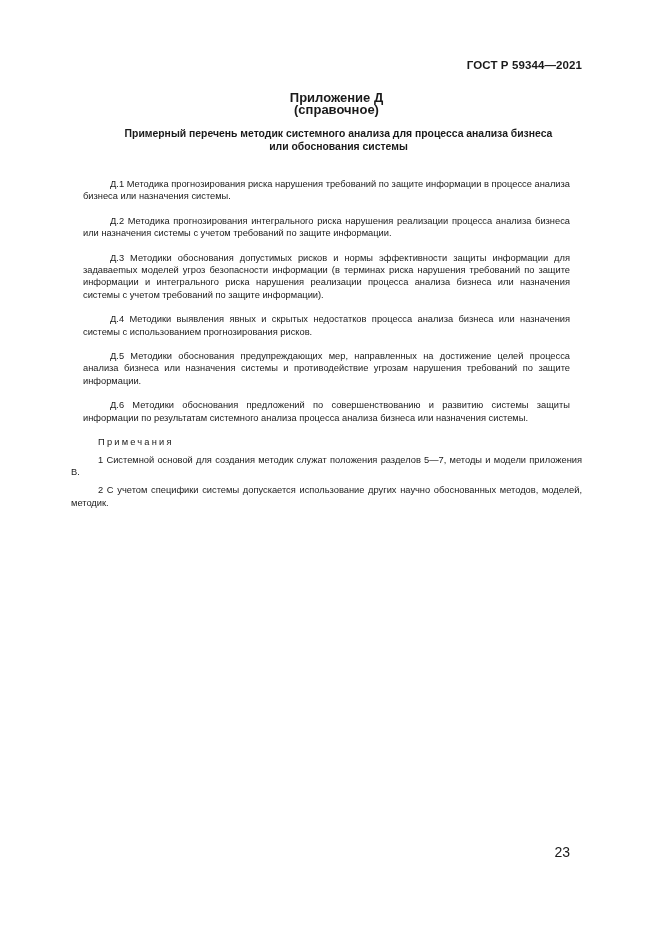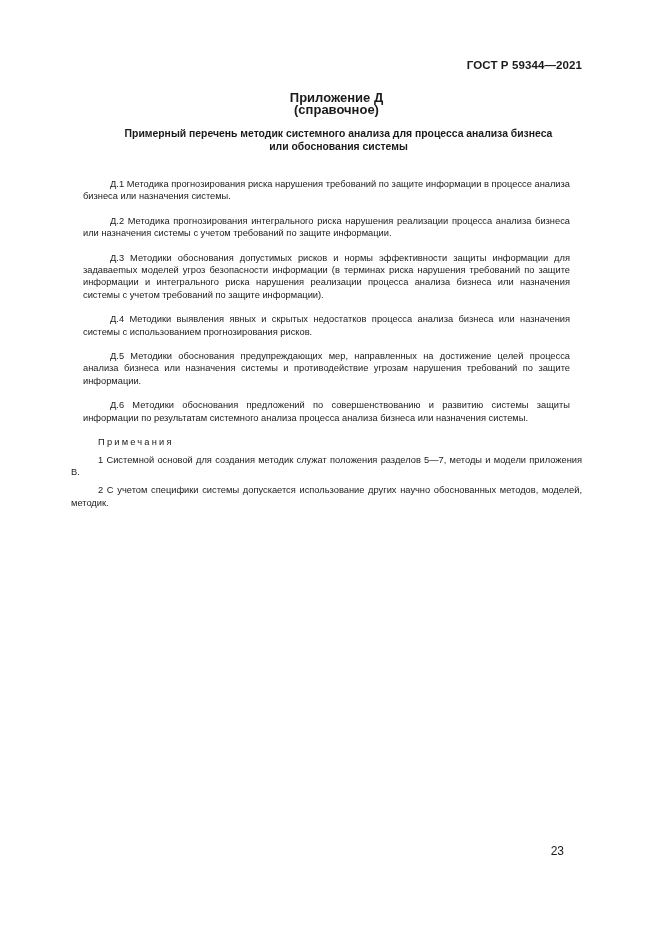--- a/index.html
+++ b/index.html
@@ -64,22 +64,22 @@
       text-indent: 27px;
       letter-spacing: 2.2px;
     }
     .note {
       margin: 0 0 6px 0;
       text-indent: 27px;
     }
     .page-num {
       position: absolute;
       top: 844px;
-      right: 97px;
-      font-size: 12px;
+      right: 91px;
+      font-size: 14px;
       margin-left: 46px;
     }
   </style>
 </head>
 <body>
 
 <div class="header-code">ГОСТ Р 59344—2021</div>
 
 <div class="appendix">
   <div>Приложение Д</div>

